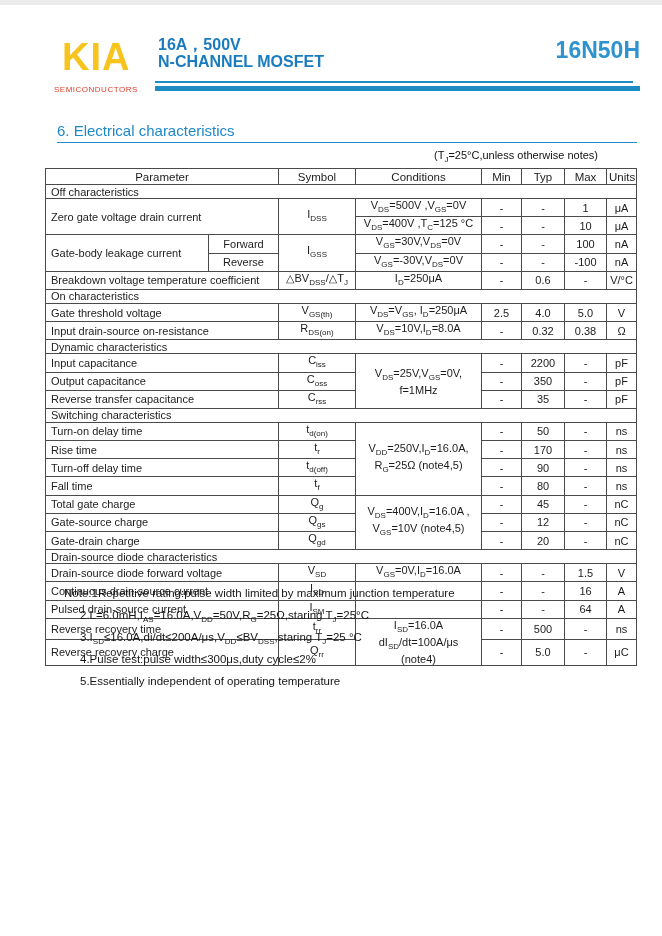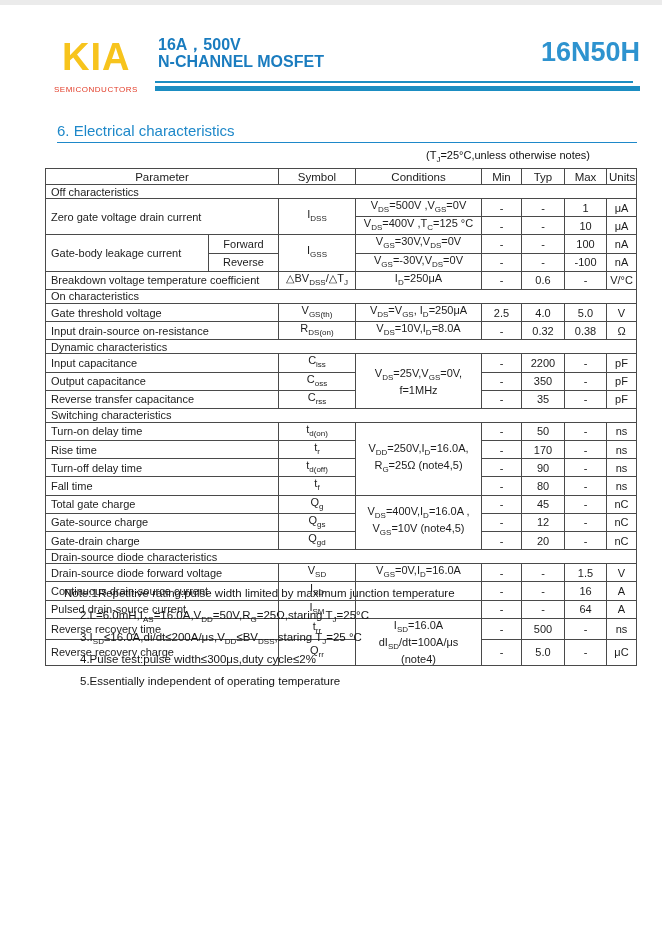--- a/index.html
+++ b/index.html
@@ -6,31 +6,31 @@
   #page {
     position:relative; width:662px; height:736px; background:#ffffff;
     font-family:"Liberation Sans", sans-serif; color:#1c1c1c; overflow:hidden;
   }
   .top-edge { position:absolute; top:0; left:0; width:662px; height:5px; background:#ebebeb; }
 
   
   .logo { position:absolute; left:62px; top:38px; font-size:38px; font-weight:bold; color:#f7c41d; line-height:1; letter-spacing:1px; }
   .logo-sub { position:absolute; left:54px; top:85px; font-size:8px; color:#e23c28; letter-spacing:0.5px; }
   .subtitle { position:absolute; left:158px; top:36px; font-size:16px; font-weight:bold; color:#1a7cbf; line-height:17px; }
-  .part-number { position:absolute; right:22px; top:38px; font-size:27px; font-weight:bold; color:#2e93cf; line-height:1.1; }
+  .part-number { position:absolute; right:22px; top:38px; font-size:23px; font-weight:bold; color:#2e93cf; line-height:1.1; }
   .hline-thin  { position:absolute; left:155px; top:81px; width:478px; height:2px; background:#1b8dc2; }
   .hline-thick { position:absolute; left:155px; top:86px; width:485px; height:5px; background:#1b8dc2; }
 
   
   .section-title {
     position:absolute; left:57px; top:122px; width:580px;
     font-size:15px; color:#1e88c9; padding-bottom:3px;
     border-bottom:1.5px solid #1e88c9;
   }
-  .table-note { position:absolute; right:72px; top:149px; font-size:11px; color:#111; }
+  .table-note { position:absolute; right:64px; top:149px; font-size:11px; color:#111; }
 
   
   .spec-table { position:absolute; left:45px; top:168px; }
   table { border-collapse:collapse; table-layout:fixed; width:591px; }
   th, td {
     border:1px solid #4a4a4a; font-size:11px; line-height:12px;
     text-align:center; padding:0 2px; height:13px; font-weight:normal;
     color:#1c1c1c; overflow:hidden;
   }
   th { height:15px; font-size:11.5px; }

